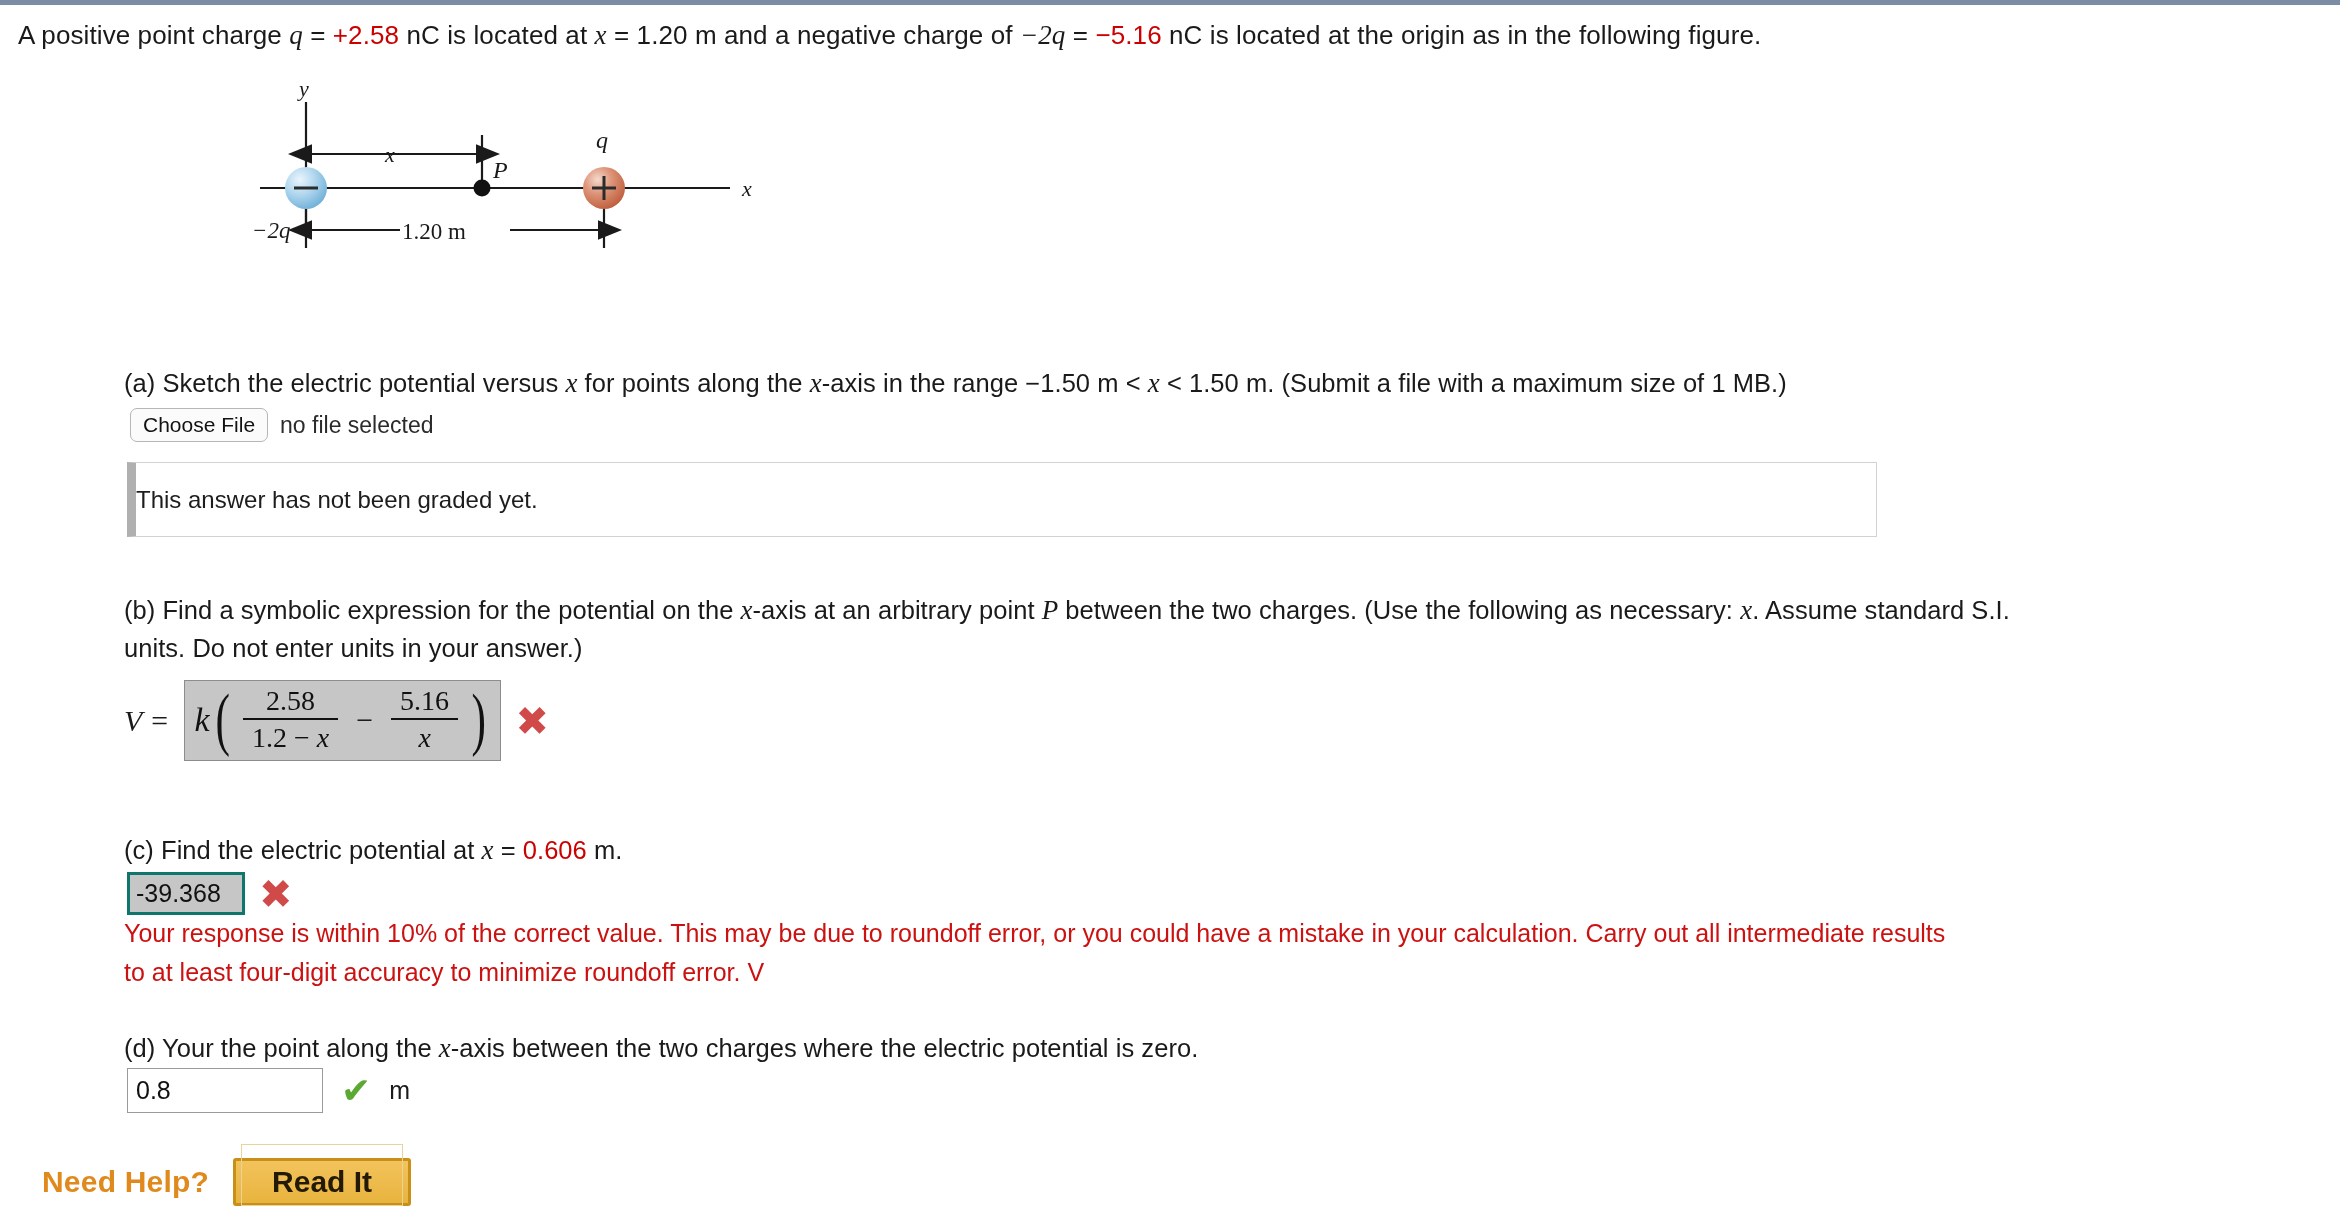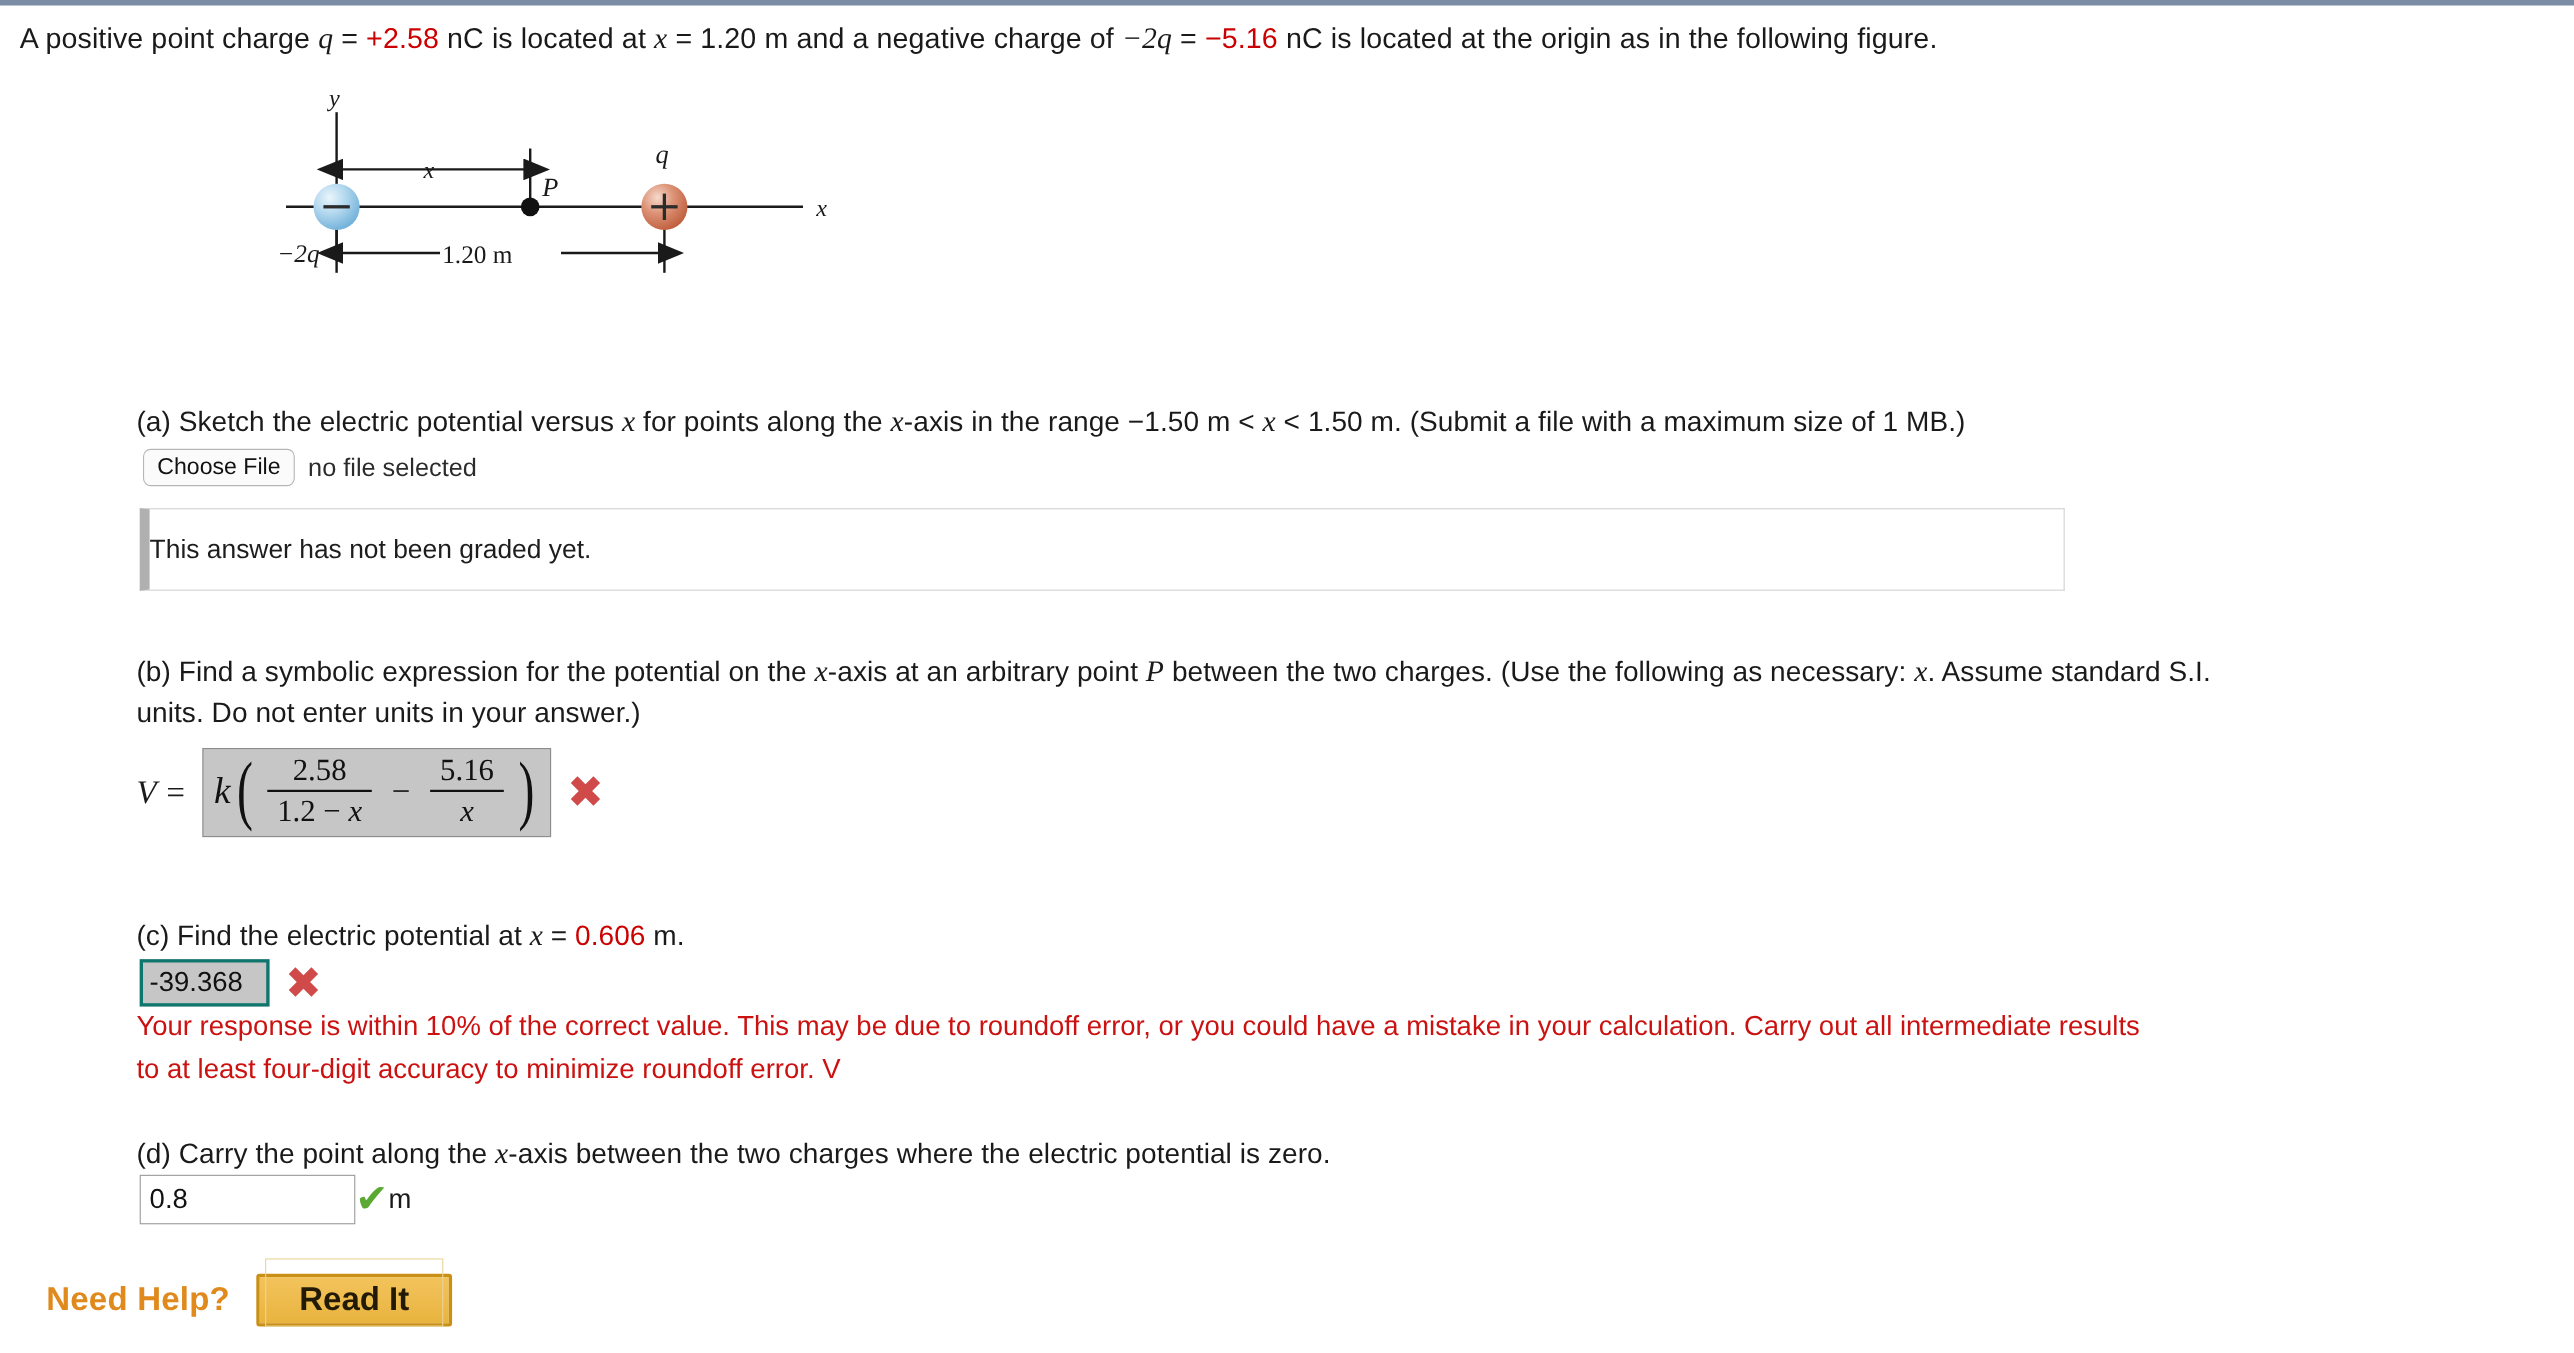--- a/index.html
+++ b/index.html
@@ -202,20 +202,21 @@
   .fb-l1 { top: 915px; }
   .fb-l2 { top: 954px; }
 
   
   .part-d-text { left: 124px; top: 1030px; }
   .d-answer-row {
     position: absolute;
     left: 127px; top: 1068px;
     display: flex;
     align-items: center;
+    gap: 18px;
   }
   .d-input {
     background: #fff;
     border: 1px solid #9a9a9a;
     font-family: "Liberation Sans", sans-serif;
     font-size: 25px;
     color: #111;
     padding: 6px 8px 7px;
     width: 196px;
     line-height: 1.2;
@@ -366,21 +367,21 @@
 
     <div class="c-answer-row">
       <span class="c-input">-39.368</span>
       <span class="xmark">✖</span>
     </div>
 
     <div class="feedback fb-l1">Your response is within 10% of the correct value. This may be due to roundoff error, or you could have a mistake in your calculation. Carry out all intermediate results</div>
     <div class="feedback fb-l2">to at least four-digit accuracy to minimize roundoff error. V</div>
 
     <div class="qline part-d-text">
-      <span>(d) Carry the point along the </span><span class="var">x</span><span>-axis between the two charges where the electric potential is zero.</span>
+      <span>(d) Your the point along the </span><span class="var">x</span><span>-axis between the two charges where the electric potential is zero.</span>
     </div>
 
     <div class="d-answer-row">
       <span class="d-input">0.8</span>
       <span class="checkmark">✔</span>
       <span class="unit">m</span>
     </div>
 
     <div class="needhelp">
       <span class="nh-label">Need Help?</span>

